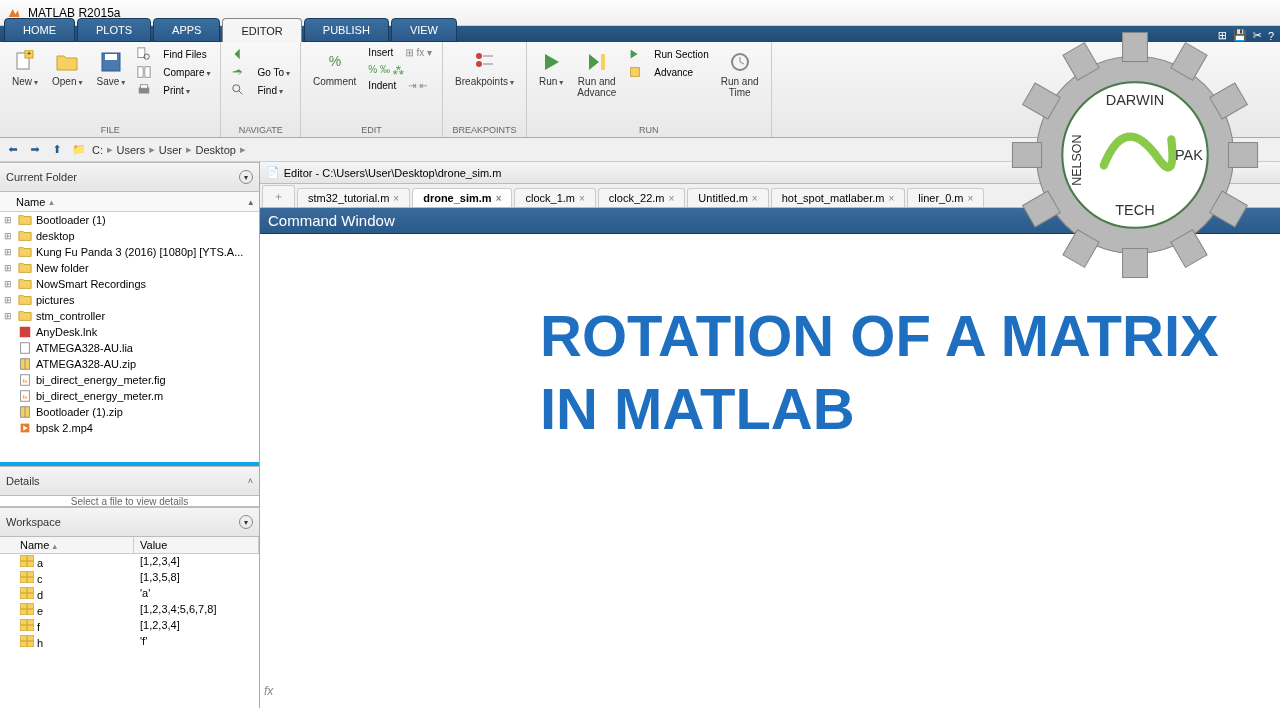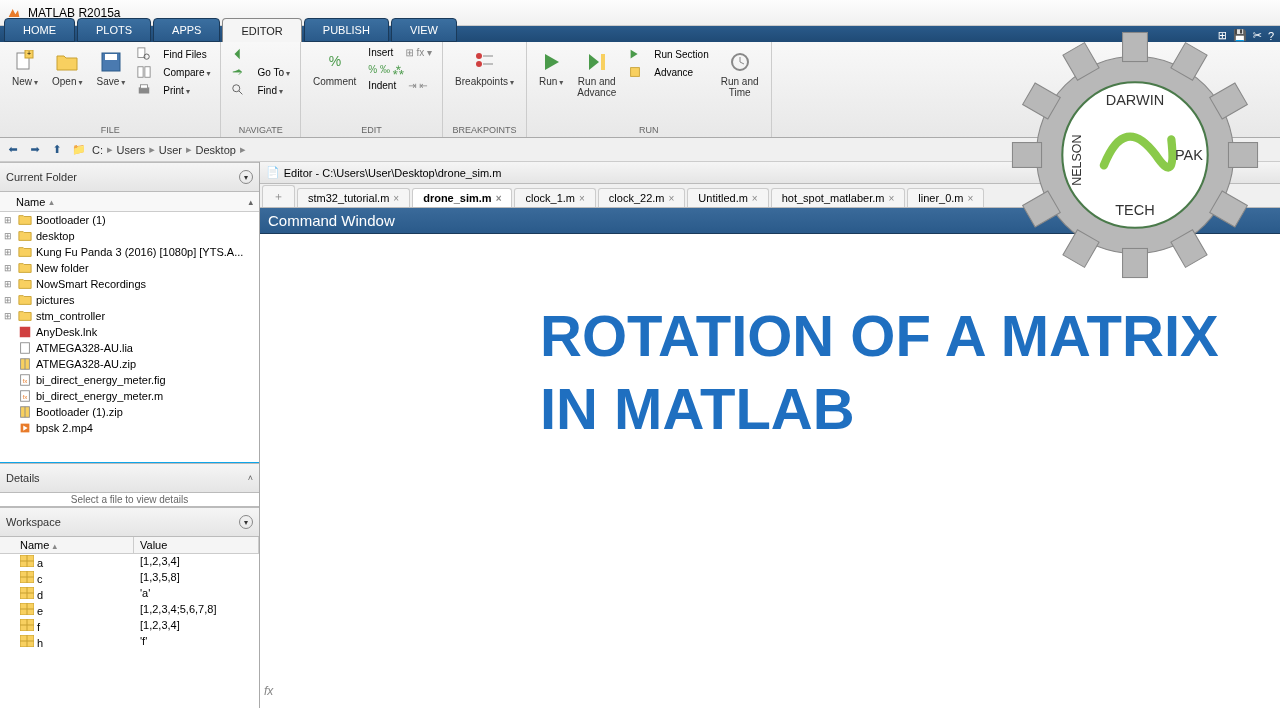--- a/index.html
+++ b/index.html
@@ -38,21 +38,21 @@
 .panel-header .odot{margin-left:auto;width:14px;height:14px;border:1px solid #888;border-radius:50%;display:flex;align-items:center;justify-content:center;font-size:8px;cursor:pointer;}
 
 .folder-panel{flex:0 0 270px;display:flex;flex-direction:column;overflow:hidden;}
 .folder-header{height:20px;display:flex;align-items:center;font-size:11px;padding:0 6px;border-bottom:1px solid #ccc;background:#f8f8f8;}
 .folder-header .arrow{margin-left:auto;font-size:9px;color:#666;}
 .file-list{flex:1;overflow-y:auto;font-size:11px;}
 .file-row{display:flex;align-items:center;padding:1px 4px;gap:4px;cursor:pointer;}
 .file-row .exp{width:10px;color:#888;font-size:9px;}
 .file-row .ficon{width:14px;height:14px;flex-shrink:0;}
 
-.details-panel{height:44px;border-top:1px solid #0ea5e9;display:flex;flex-direction:column;}
+.details-panel{height:44px;border-top:4px solid #0ea5e9;display:flex;flex-direction:column;}
 .details-body{flex:1;display:flex;align-items:center;justify-content:center;font-size:10px;color:#666;}
 
 .workspace-panel{flex:1;display:flex;flex-direction:column;border-top:1px solid #bbb;}
 .ws-table{flex:1;font-size:11px;}
 .ws-header{display:flex;background:#f5f5f5;border-bottom:1px solid #ccc;}
 .ws-header div{padding:2px 6px;border-right:1px solid #ccc;}
 .ws-col-name{width:120px;margin-left:14px;}
 .ws-col-val{flex:1;}
 .ws-row{display:flex;}
 .ws-row div{padding:1px 6px;}

